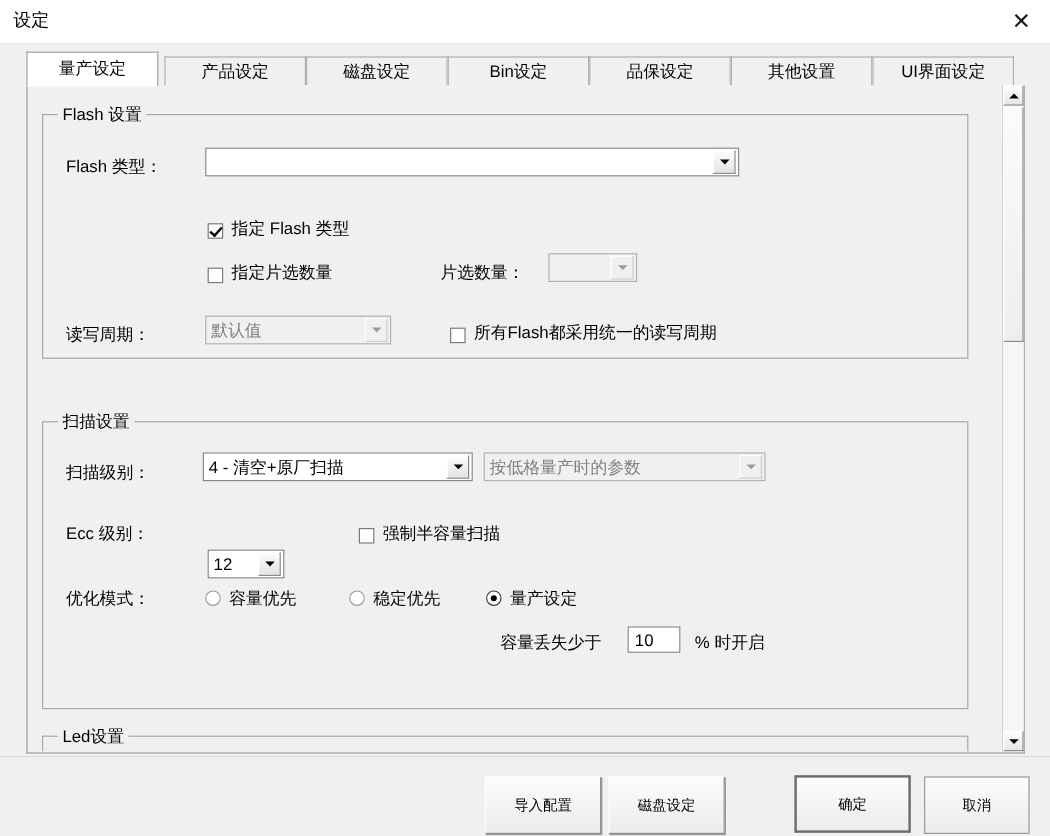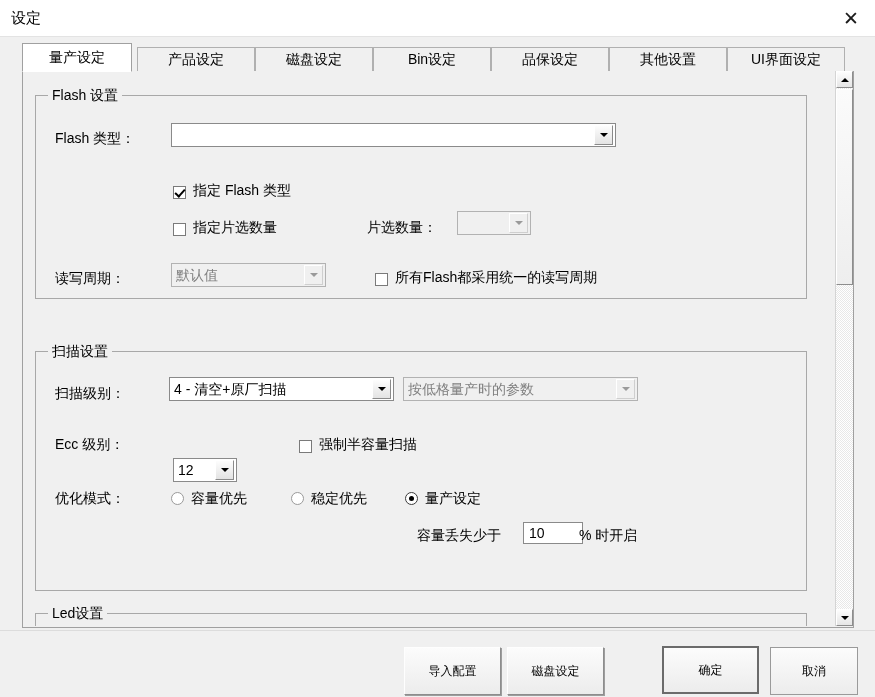--- a/index.html
+++ b/index.html
@@ -479,21 +479,21 @@
       <span class="rtext">稳定优先</span>
     </div>
 
     <div class="radio selected" style="left:382px; top:418px;">
       <span class="circ"></span>
       <span class="rtext">量产设定</span>
     </div>
 
     <div class="lbl" style="left:394px; top:455px;">容量丢失少于</div>
 
-    <div class="textbox" style="left:500px; top:451px; width:60px;">10</div>
+    <div class="textbox" style="left:500px; top:451px; width:44px;">10</div>
 
     <div class="lbl" style="left:556px; top:455px;">% 时开启</div>
 
     <div class="groupbox" style="left:12px; top:542px; width:772px; height:90px;">
       <div class="group-title">Led设置</div>
     </div>
 
   </div>
 
   <div class="vscroll">

